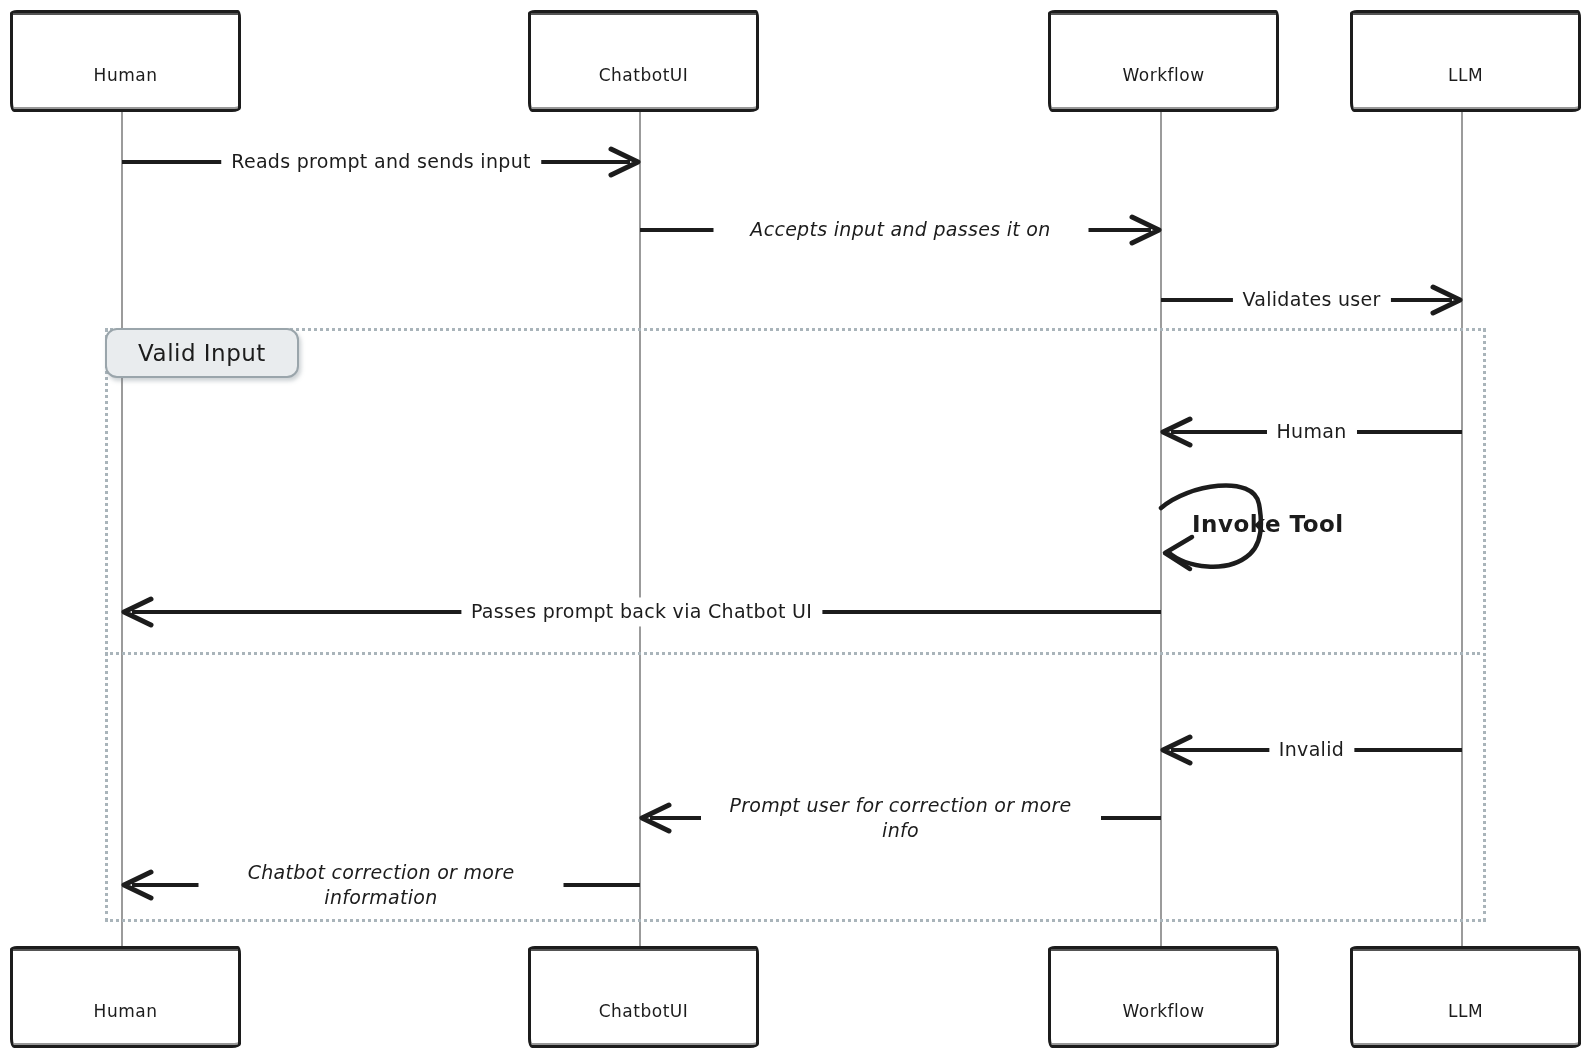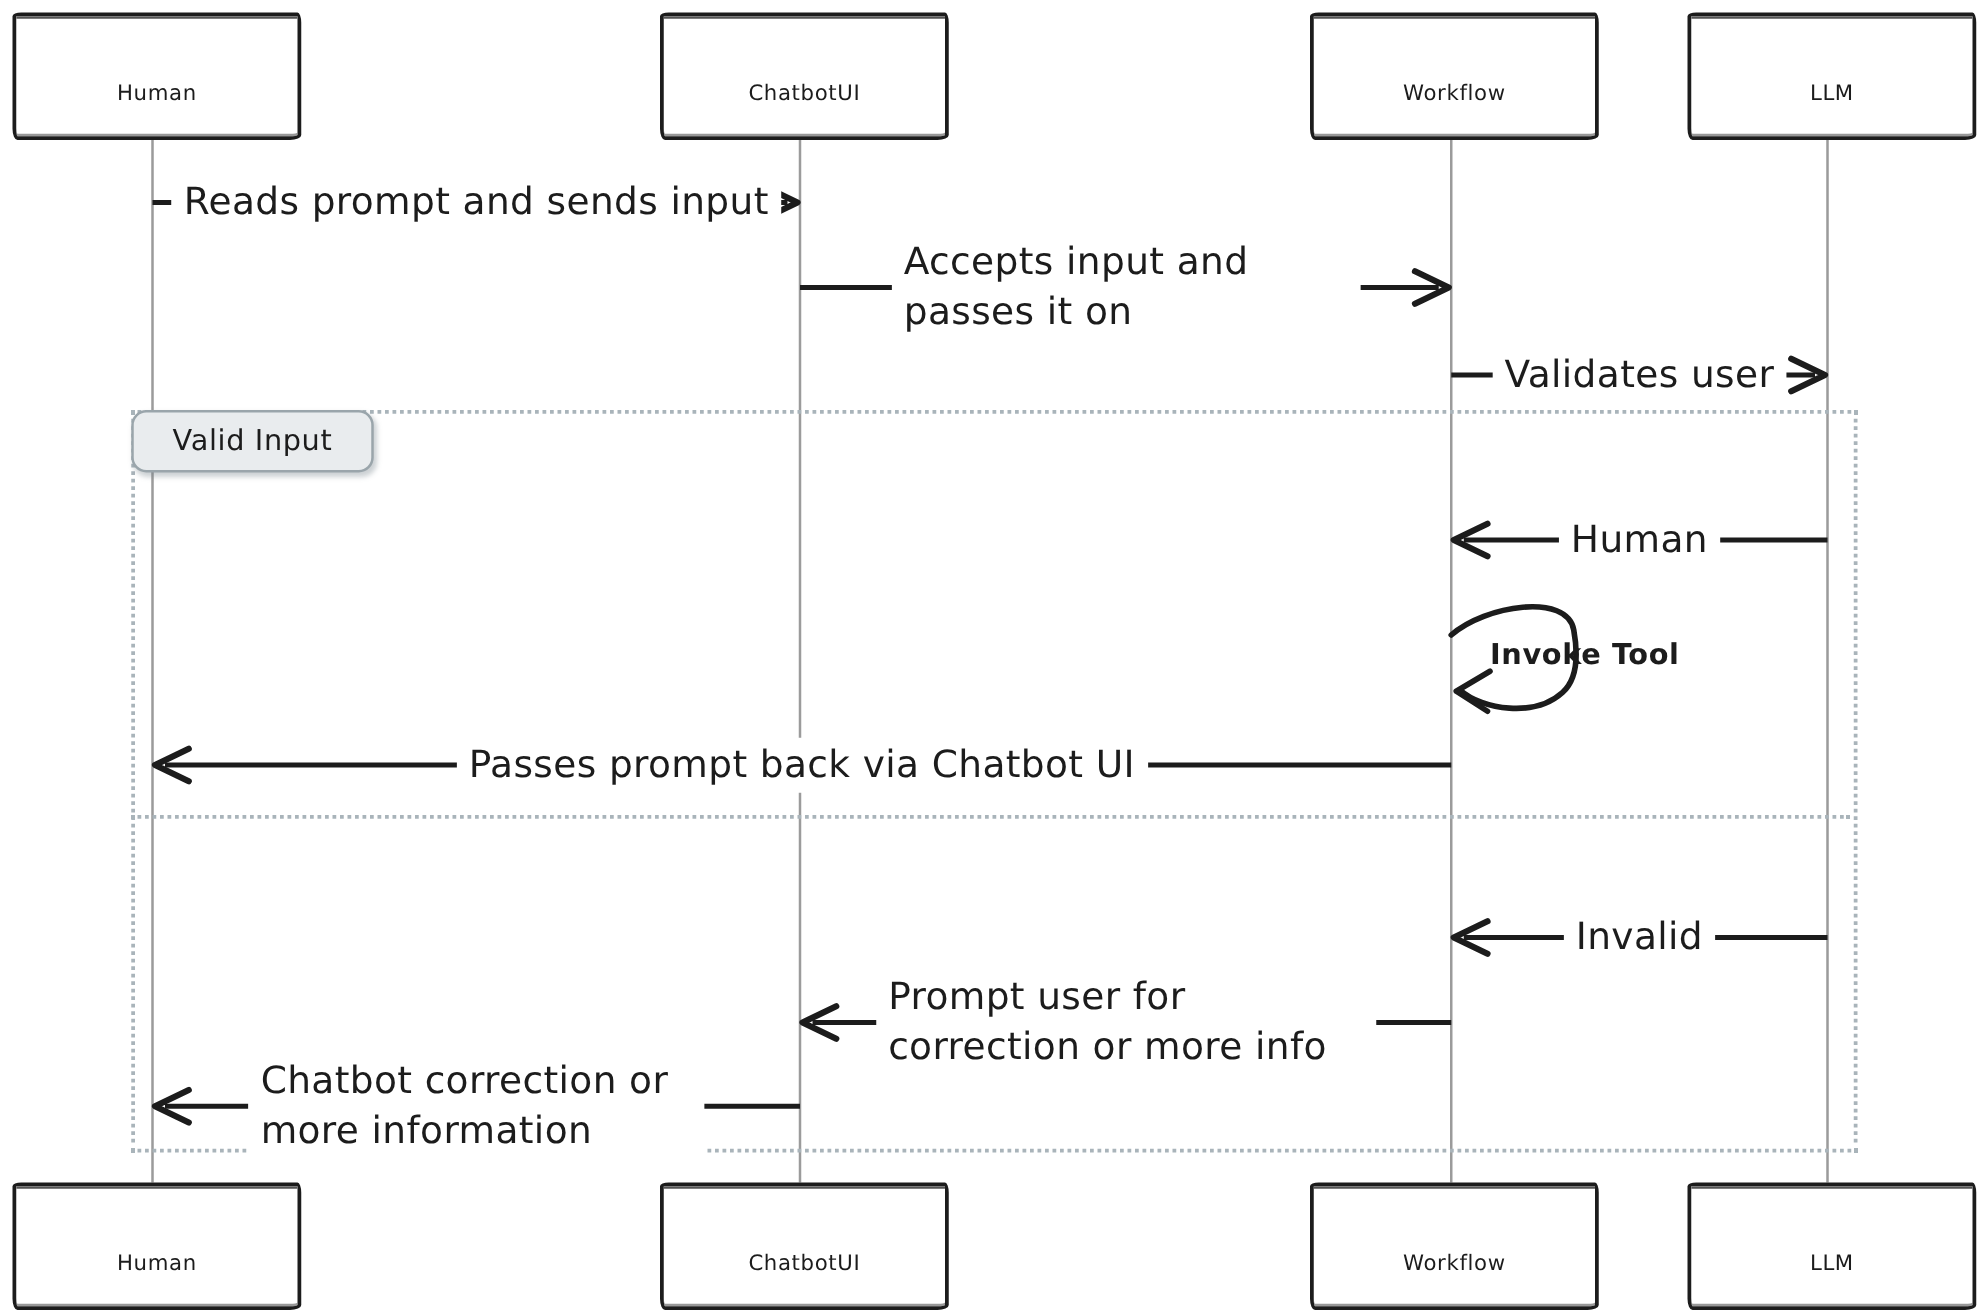--- a/index.html
+++ b/index.html
@@ -98,27 +98,28 @@
     fill:none;stroke:var(--ink);
     stroke-width:5;stroke-linecap:round;stroke-linejoin:round;
   }
   .ah-right{right:-3px;}
   .ah-left{left:-3px;}
   .msg-label{
     position:absolute;left:50%;top:0;
     transform:translate(-50%,-50%);
     background:#fff;
     padding:2px 10px;
-    font-size:30px;
+    text-align:center;
+    font-size:19px;
     line-height:1.32;
     letter-spacing:.3px;
     white-space:nowrap;
     color:var(--ink);
   }
-  .msg-label.wrap{white-space:normal;}
+  .msg-label.wrap{white-space:normal;font-style:italic;}
 
   
   .self-loop-svg{position:absolute;left:1158px;top:478px;z-index:4;}
   .self-loop-svg path,.self-loop-svg polyline{
     fill:none;stroke:var(--ink);
     stroke-width:4.5;stroke-linecap:round;stroke-linejoin:round;
   }
   .self-label{
     position:absolute;left:1192px;top:511px;
     font-size:23px;letter-spacing:.5px;

